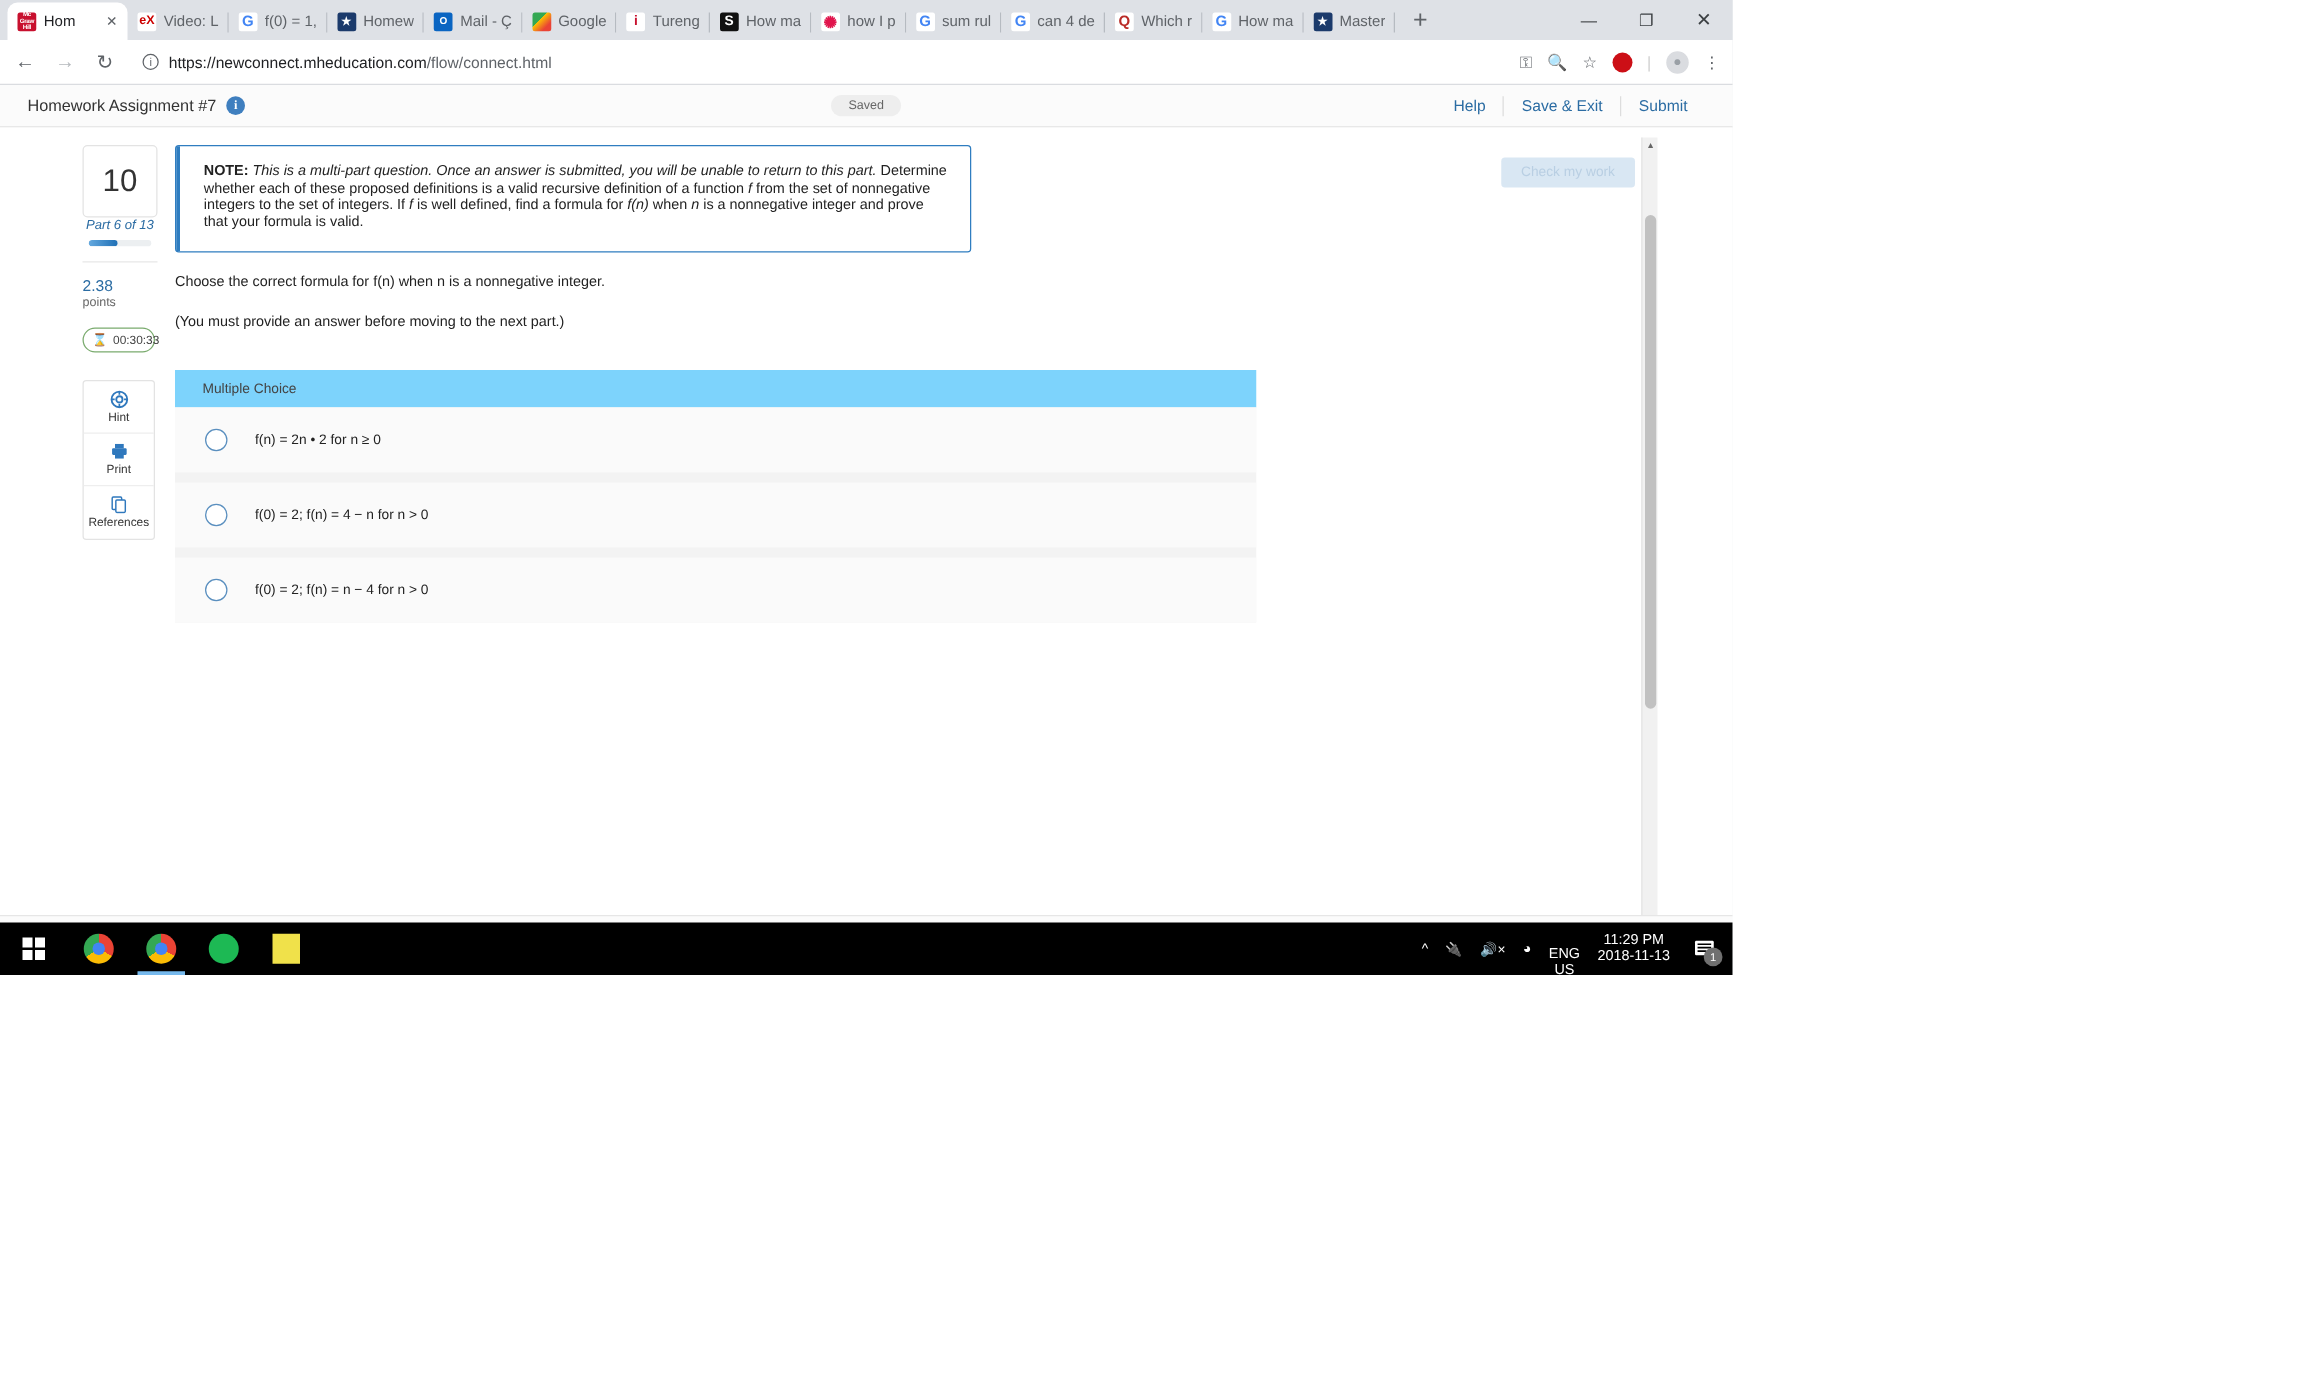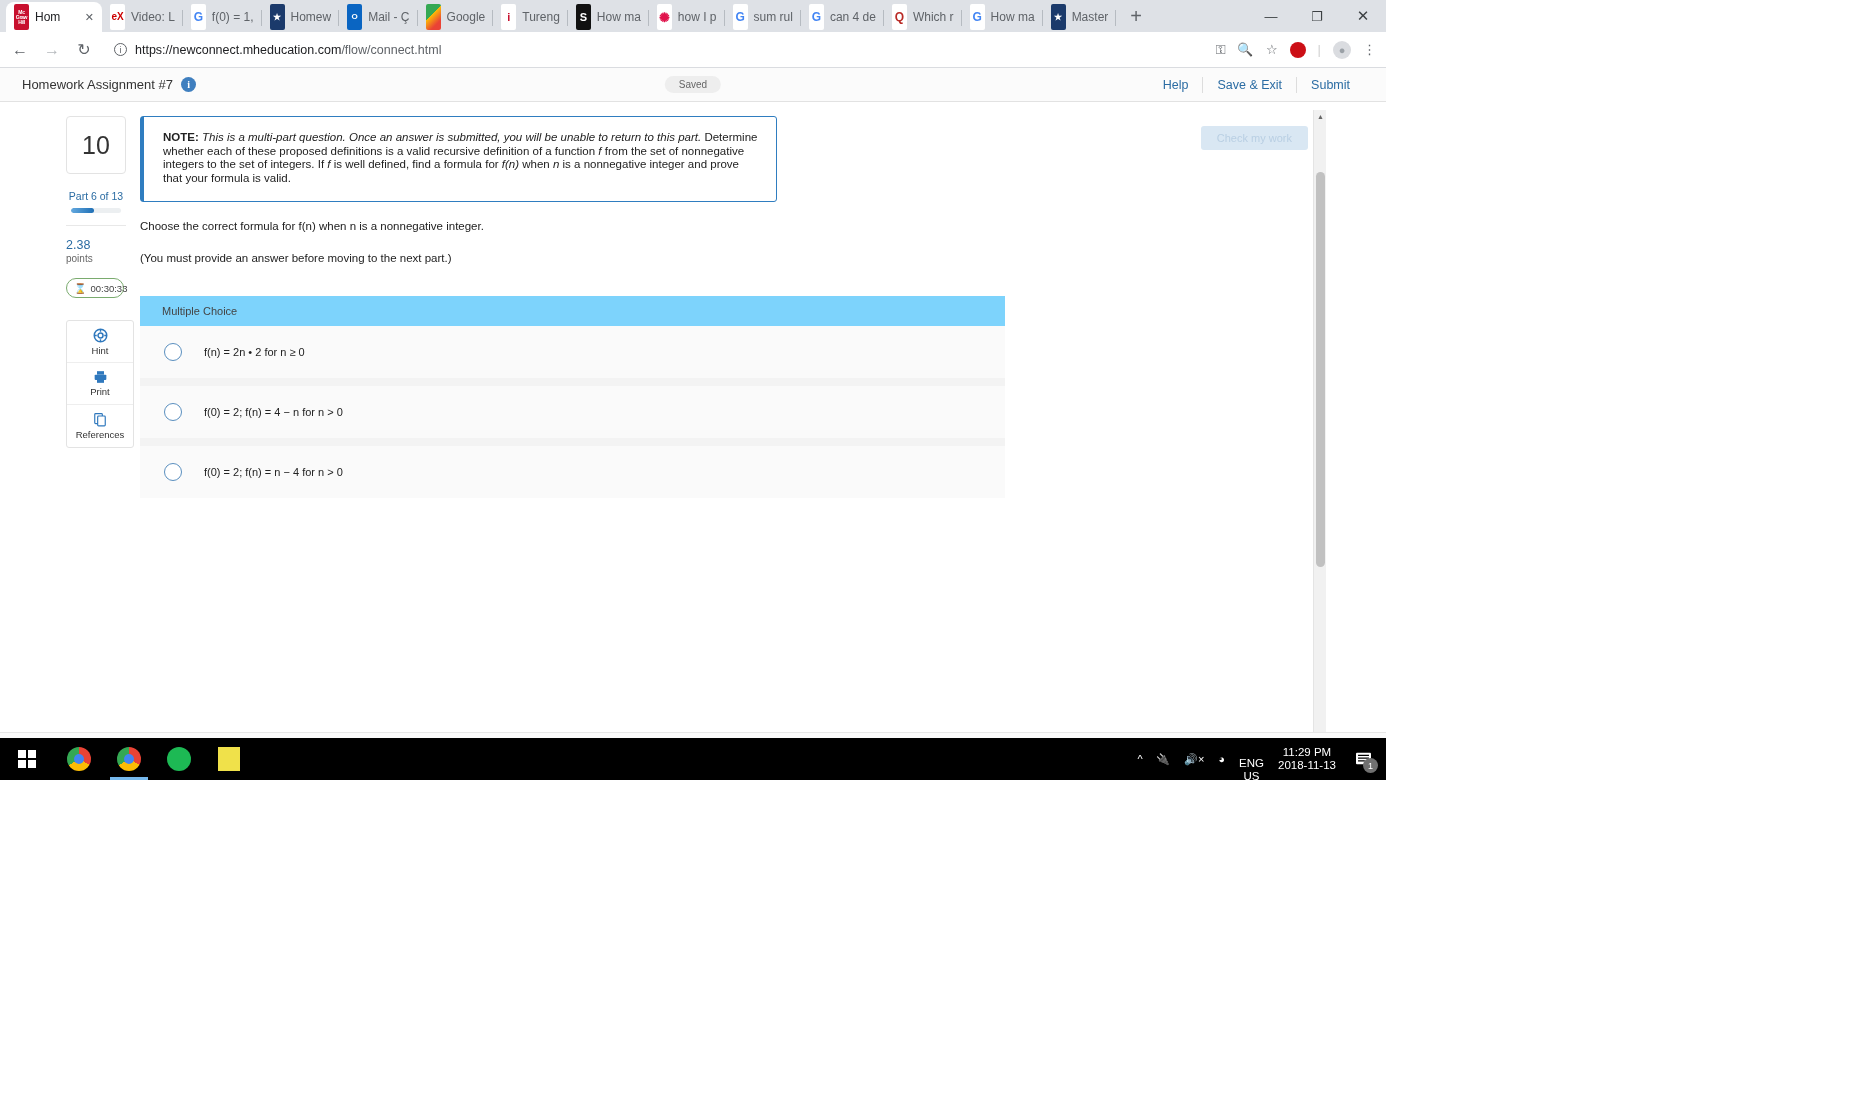--- a/index.html
+++ b/index.html
@@ -27,21 +27,21 @@
     max-width:92px; min-width:72px; overflow:hidden; white-space:nowrap;
   }
   .tab .tab-title{ overflow:hidden; text-overflow:clip; white-space:nowrap; }
   .tab.active {
     background:#ffffff; border-radius:8px 8px 0 0; color:#202124;
     max-width:110px; min-width:96px;
   }
   .tab .sep {
     position:absolute; right:0; top:8px; height:16px; width:1px; background:#b6bbc1;
   }
-  .favicon { width:15px; height:26px; flex:0 0 15px; border-radius:2px;
+  .favicon { width:15px; height:15px; flex:0 0 15px; border-radius:2px;
      display:flex; align-items:center; justify-content:center;
      font-size:9px; font-weight:bold; color:#fff; line-height:1; }
   .fav-mhe  { background:#c8102e; font-size:5px; text-align:center; letter-spacing:-0.3px;}
   .fav-edx  { background:#ffffff; color:#c00; font-weight:900; font-size:10px;}
   .fav-g    { background:#fff; color:#4285f4; font-weight:900; font-size:12px; }
   .fav-chegg{ background:#1b3a6b; color:#fff; }
   .fav-ol   { background:#0a65c2; color:#fff; font-size:8px; }
   .fav-maps { background:linear-gradient(135deg,#34a853 40%,#fbbc05 40%,#ea4335 75%); }
   .fav-tureng{ background:#fff; color:#c8102e; font-weight:900; font-size:11px; }
   .fav-sof  { background:#111; color:#fff; font-weight:900; font-size:11px; }
@@ -105,34 +105,34 @@
     padding:6px 16px; border-radius:3px;
   }
 
   
   .rail { position:absolute; left:66px; top:14px; width:60px; }
   .qnum-card {
     width:60px;height:58px;border:1px solid #e3e3e3;border-radius:4px;background:#fff;
     display:flex;align-items:center;justify-content:center;
     font-size:25px;color:#333; font-weight:300;
   }
-  .part-label{ margin-top:16px; font-size:10.5px; color:#2b6ca3; text-align:center; }
+  .part-label{ font-size:10.5px; color:#2b6ca3; text-align:center;font-style:italic; }
   .progress-track{ margin-top:6px; width:50px; height:5px; border-radius:3px; background:#eceff1; margin-left:5px; position:relative; overflow:hidden;}
   .progress-fill{ position:absolute; left:0;top:0;height:100%;width:46%;
      background:linear-gradient(90deg,#64a9df,#1f6fb5); border-radius:3px;}
   .rail-sep{ margin:12px 0 0 0; height:1px; background:#e8e8e8; }
   .points-val{ margin-top:12px; font-size:12.5px; color:#2b6ca3; }
   .points-lab{ font-size:10px; color:#666; margin-top:1px; }
   .timer {
     margin-top:14px; border:1px solid #7aab6e; border-radius:14px;
     height:20px; display:flex; align-items:center; gap:4px;
     padding:0 7px; font-size:9.5px; color:#444; background:#fff; width:58px;
   }
   .timer .glass{ color:#4e8b3f; font-size:10px; }
-  .toolbox { margin-top:22px; width:68px; border:1px solid #e3e3e3; border-radius:3px; background:#fff;}
+  .toolbox { margin-top:22px; width:58px; border:1px solid #e3e3e3; border-radius:3px; background:#fff;}
   .tool {
     height:42px; display:flex; flex-direction:column; align-items:center;
     justify-content:center; gap:2px; border-bottom:1px solid #eee; color:#333; font-size:9.5px;
   }
   .tool:last-child{ border-bottom:none; }
   .tool svg{ display:block; }
 
   
   .qpanel { position:absolute; left:140px; top:14px; right:96px; bottom:28px; overflow:hidden; }
   .note-box {

